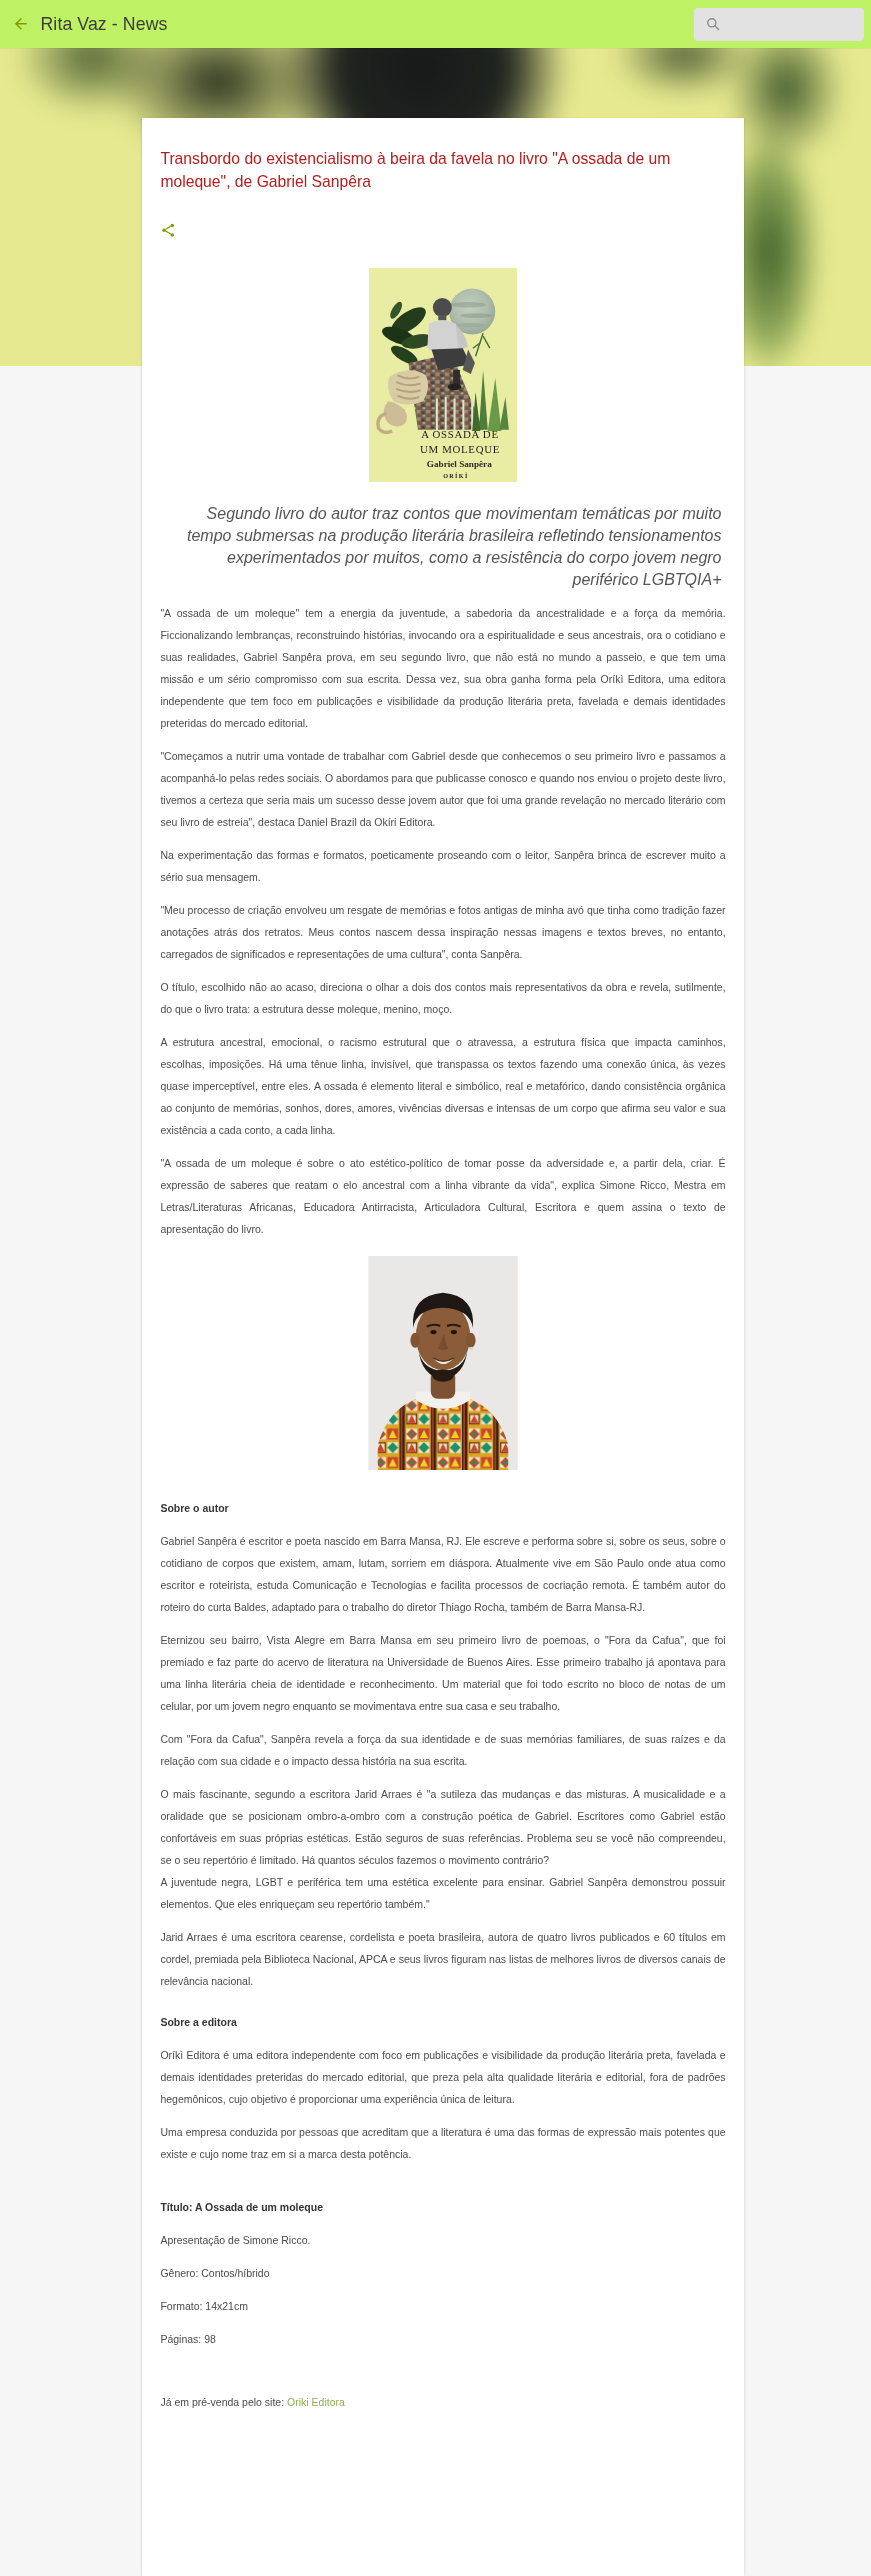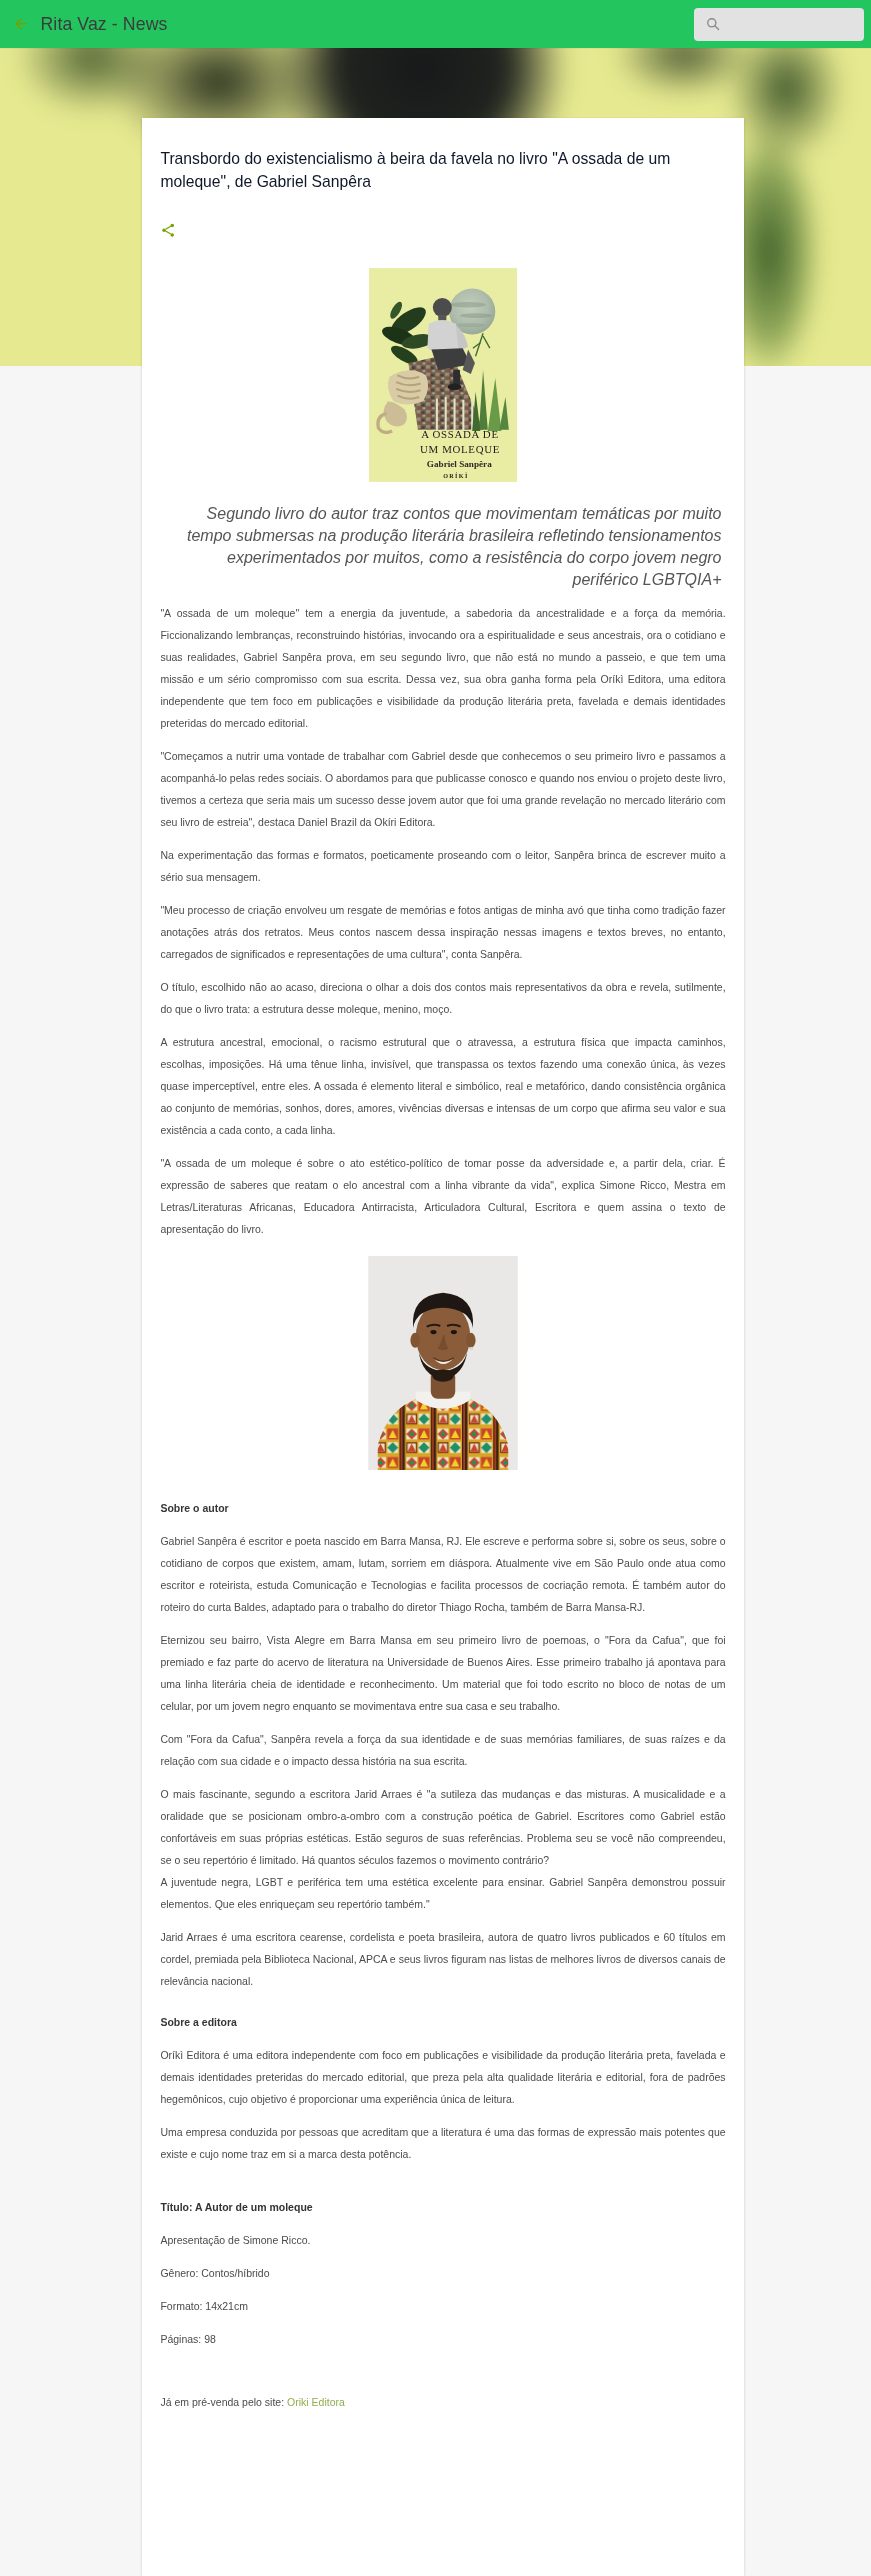--- a/index.html
+++ b/index.html
@@ -5,21 +5,21 @@
   html,body{margin:0;padding:0}
   body{
     width:871px;height:2576px;position:relative;overflow:hidden;
     background:#f6f6f6;
     font-family:"Liberation Sans","DejaVu Sans",sans-serif;
     -webkit-font-smoothing:antialiased;
   }
   
   .appbar{
     position:absolute;top:0;left:0;width:871px;height:48px;
-    background:#22c55e;z-index:5;display:flex;align-items:center;
+    background:#bef264;z-index:5;display:flex;align-items:center;
     box-shadow:0 0.7px 1.4px rgba(0,0,0,.12);
   }
   .back-btn{width:31px;height:31px;margin-left:5.4px;display:flex;align-items:center;justify-content:center;cursor:pointer;flex:0 0 auto}
   .appbar-title{font-size:17.7px;color:#3c3c3c;margin-left:4.1px;letter-spacing:0.1px;white-space:nowrap}
   .search-box{
     position:absolute;right:6.8px;top:7.5px;width:170px;height:33px;
     background:#e2e2e2;border-radius:4.1px;display:flex;align-items:center;cursor:pointer;
   }
   .search-box svg{margin-left:11px}
   
@@ -37,21 +37,21 @@
       radial-gradient(ellipse 82px 102px at 827px 82px, rgba(38,66,28,.88) 0%, rgba(38,66,28,0) 72%),
       radial-gradient(ellipse 102px 61px at 725px 48px, rgba(30,48,24,.75) 0%, rgba(30,48,24,0) 70%);
     filter:blur(11px);
   }
   
   .card{
     position:absolute;left:142px;top:118px;width:602px;height:2458px;z-index:2;
     background:#ffffff;box-sizing:border-box;padding:29px 18.4px 0 18.4px;
     box-shadow:0 0.7px 2.7px rgba(0,0,0,.18);overflow:hidden;
   }
-  .post-title{font-size:15.7px;line-height:23px;font-weight:400;color:#0f172a;margin:0 0 0 0}
+  .post-title{font-size:15.7px;line-height:23px;font-weight:400;color:#b91c1c;margin:0 0 0 0}
   .share-row{margin-top:29px;height:16.3px}
   .share-btn{width:16.3px;height:16.3px;cursor:pointer;display:inline-block}
   .figure{display:block;margin:30px auto 16.3px auto}
   .cover-fig{width:148px;height:214px}
   .photo-fig{width:150px;height:214px;margin:16.3px auto 20.4px auto}
   .lead{
     font-style:italic;text-align:right;color:#555;
     font-size:16px;line-height:22px;margin:20.4px 4.1px 11px 4.1px;
   }
   .body-copy p{
@@ -256,21 +256,21 @@
     <p class="pre">O mais fascinante, segundo a escritora Jarid Arraes é "a sutileza das mudanças e das misturas. A musicalidade e a oralidade que se posicionam ombro-a-ombro com a construção poética de Gabriel. Escritores como Gabriel estão confortáveis em suas próprias estéticas. Estão seguros de suas referências. Problema seu se você não compreendeu, se o seu repertório é limitado. Há quantos séculos fazemos o movimento contrário?
 A juventude negra, LGBT e periférica tem uma estética excelente para ensinar. Gabriel Sanpêra demonstrou possuir elementos. Que eles enriqueçam seu repertório também."</p>
     <p>Jarid Arraes é uma escritora cearense, cordelista e poeta brasileira, autora de quatro livros publicados e 60 títulos em cordel, premiada pela Biblioteca Nacional, APCA e seus livros figuram nas listas de melhores livros de diversos canais de relevância nacional.</p>
 
     <h2 class="sect tight">Sobre a editora</h2>
     <p>Oríkì Editora é uma editora independente com foco em publicações e visibilidade da produção literária preta, favelada e demais identidades preteridas do mercado editorial, que preza pela alta qualidade literária e editorial, fora de padrões hegemônicos, cujo objetivo é proporcionar uma experiência única de leitura.</p>
     <p>Uma empresa conduzida por pessoas que acreditam que a literatura é uma das formas de expressão mais potentes que existe e cujo nome traz em si a marca desta potência.</p>
   </div>
 
   <div class="details">
-    <p class="b">Título: A Autor de um moleque</p>
+    <p class="b">Título: A Ossada de um moleque</p>
     <p>Apresentação de Simone Ricco.</p>
     <p>Gênero: Contos/híbrido</p>
     <p>Formato: 14x21cm</p>
     <p>Páginas: 98</p>
   </div>
 
   <p class="footer-line"><span>Já em pré-venda pelo site: </span><a>Oriki Editora</a></p>
 
 </div>
 

